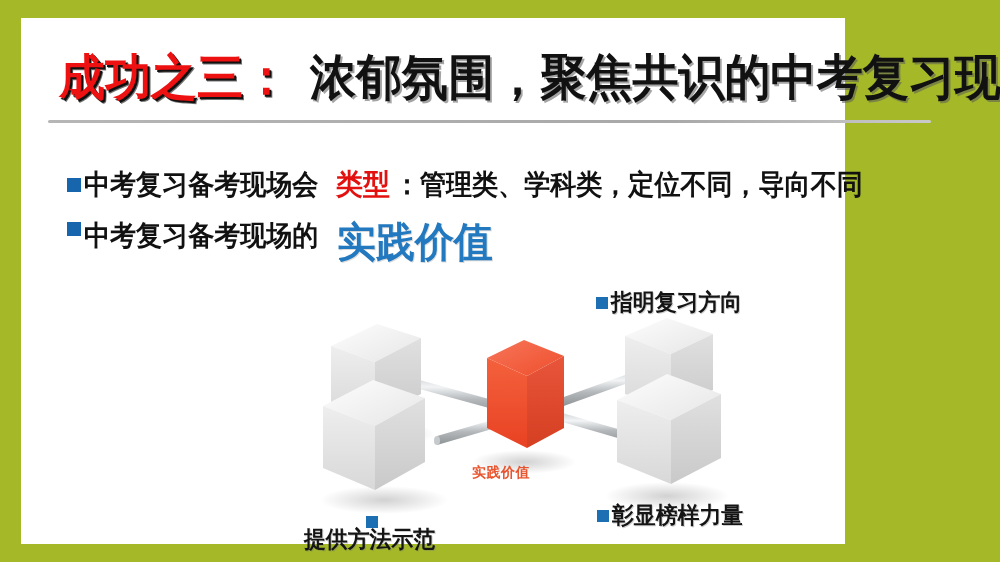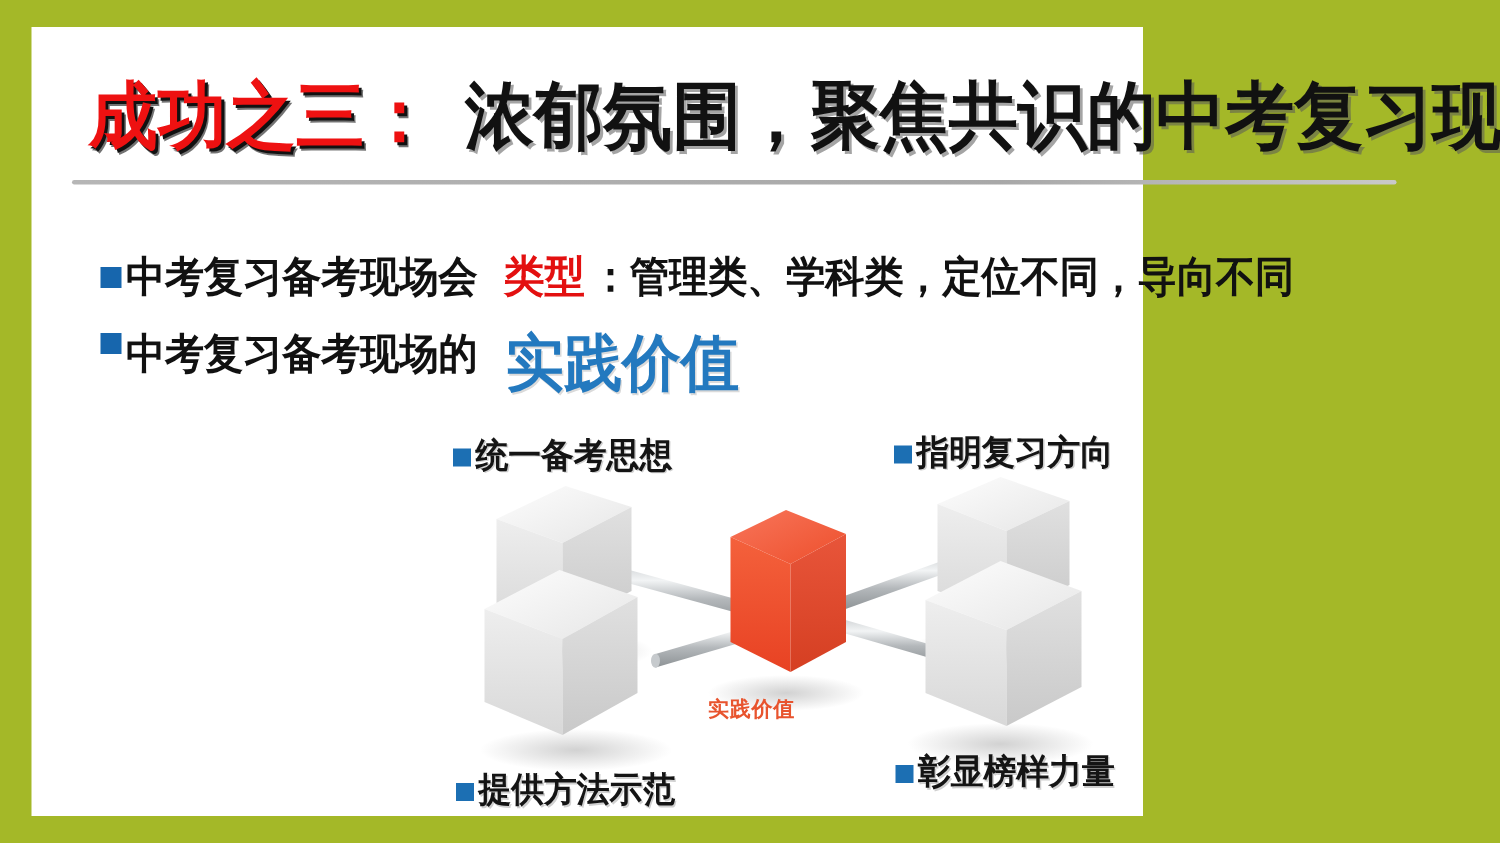--- a/index.html
+++ b/index.html
@@ -27,21 +27,21 @@
   }
   .frame-top    { left: 0;   top: 0;    width: 1000px; height: 18px; }
   .frame-bottom { left: 0;   top: 544px;width: 1000px; height: 18px; }
   .frame-left   { left: 0;   top: 0;    width: 21px;   height: 562px; }
   .frame-right  { left: 957px;top: 0;   width: 43px;   height: 562px; }
 
   .canvas {
     position: absolute;
     left: 21px;
     top: 18px;
-    width: 741px;
+    width: 824px;
     height: 526px;
     background: #ffffff;
   }
 
   
   .title-row {
     position: absolute;
     left: 38px;
     top: 24px;
     width: 890px;
@@ -140,21 +140,21 @@
     color: #141414;
     font-size: 23px;
     line-height: 1;
     font-family: "DejaVu Sans", "Liberation Sans", sans-serif;
     transform: scaleX(0.95);
     transform-origin: left center;
     text-shadow: 1px 1px 0 rgba(120,120,120,.35);
   }
   #lbl-tl { left: 281px; top: 275px; }
   #lbl-tr { left: 575px; top: 273px; }
-  #lbl-bl { left: 283px; top: 498px; }
+  #lbl-bl { left: 283px; top: 498px; flex-direction: column; }
   #lbl-br { left: 576px; top: 486px; text-align: center; }
 
   .center-cap {
     position: absolute;
     left: 451px;
     top: 446px;
     font-weight: 800;
     font-size: 14px;
     color: #e8542e;
     letter-spacing: .5px;
@@ -291,24 +291,20 @@
         </g>
 
         <g>
           <polygon points="178,44 215,26 255,42 218,62" fill="url(#oTop)"></polygon>
           <polygon points="178,44 218,62 218,134 178,114" fill="url(#oLeft)"></polygon>
           <polygon points="218,62 255,42 255,114 218,134" fill="url(#oRight)"></polygon>
         </g>
       </svg>
     </div>
 
-    <div class="lbl" id="lbl-tl">
-      <span class="sq sq-sm"></span>
-      <span class="lbl-text">统一备考思想</span>
-    </div>
 
     <div class="lbl" id="lbl-tr">
       <span class="sq sq-sm"></span>
       <span class="lbl-text">指明复习方向</span>
     </div>
 
     <div class="lbl" id="lbl-bl">
       <span class="sq sq-sm"></span>
       <span class="lbl-text">提供方法示范</span>
     </div>

